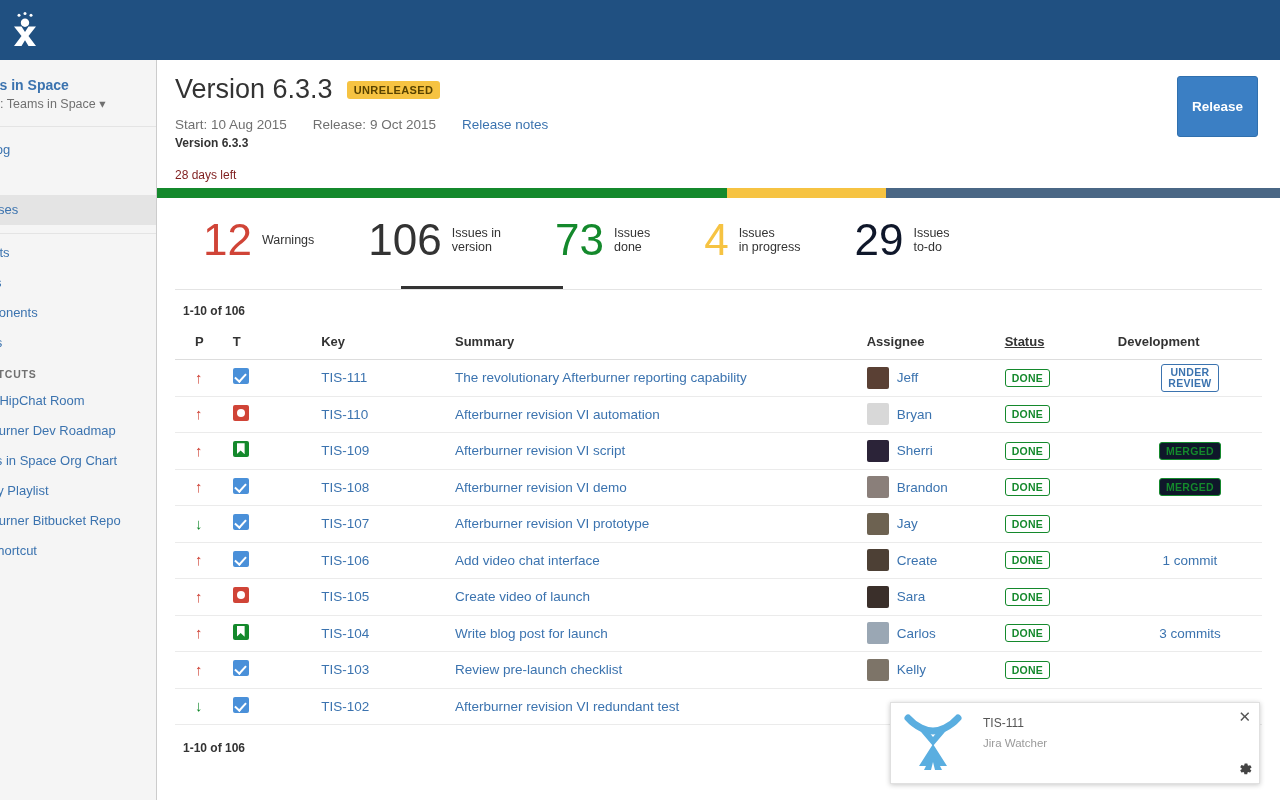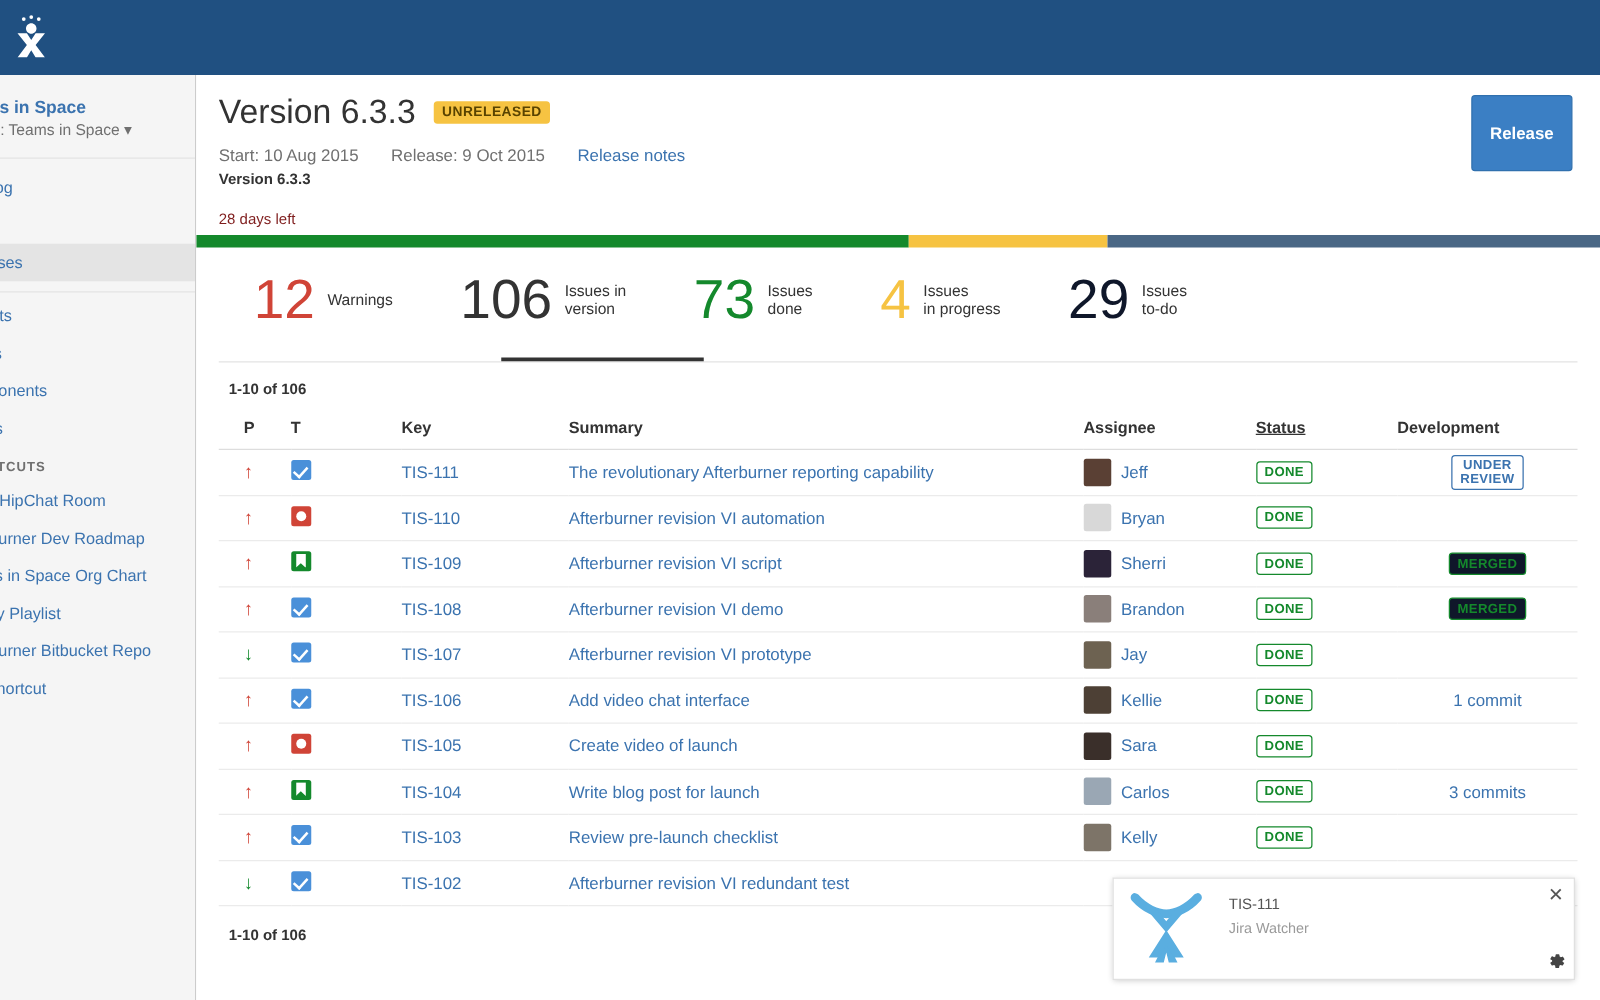--- a/index.html
+++ b/index.html
@@ -382,21 +382,21 @@
               <td class="col-dev dev-cell"></td>
             </tr>
             <tr>
               <td class="col-p"><span class="prio up">↑</span></td>
               <td class="col-t"><span class="itype task"></span></td>
               <td class="col-key"><a class="link" href="#">TIS-106</a></td>
               <td class="col-sum"><a class="link" href="#">Add video chat interface</a></td>
               <td class="col-as">
                 <span class="assignee">
                   <span class="avatar" style="background:#4d4035"></span>
-                  <a class="link" href="#">Kellie</a>
+                  <a class="link" href="#">Create</a>
                 </span>
               </td>
               <td class="col-st"><span class="lozenge lz-done">DONE</span></td>
               <td class="col-dev dev-cell"><a class="link" href="#">1 commit</a></td>
             </tr>
             <tr>
               <td class="col-p"><span class="prio up">↑</span></td>
               <td class="col-t"><span class="itype bug"></span></td>
               <td class="col-key"><a class="link" href="#">TIS-105</a></td>
               <td class="col-sum"><a class="link" href="#">Create video of launch</a></td>

